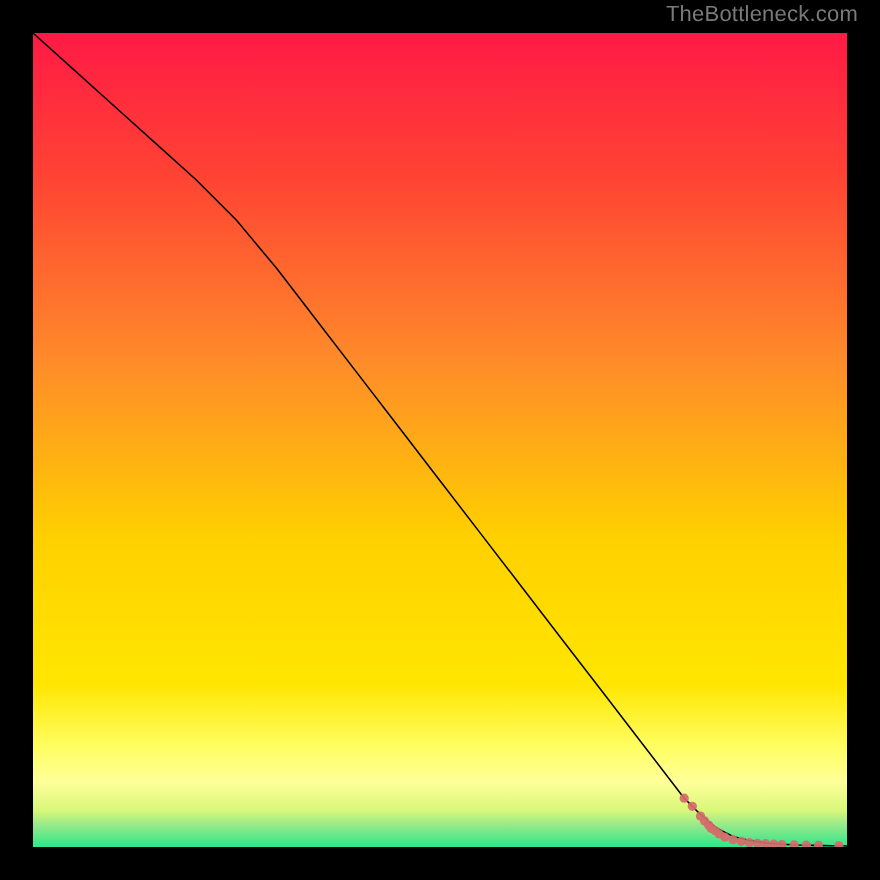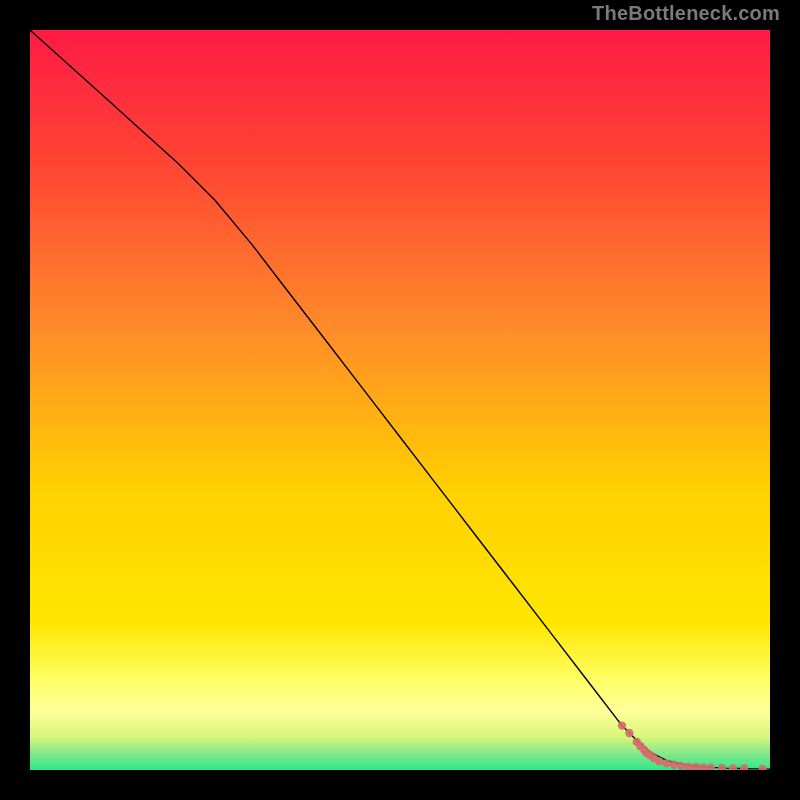--- a/index.html
+++ b/index.html
@@ -10,21 +10,21 @@
     background: #000;
     font-family: Arial, Helvetica, sans-serif;
     overflow: hidden;
   }
   .credit {
     position: absolute;
     top: 2px;
     right: 20px;
     color: #7a7a7a;
     font-size: 20px;
-    font-weight: 700;
+    font-weight: 400;
     letter-spacing: 0.2px;
   }
   .plot-wrap {
     position: absolute;
     left: 30px;
     top: 30px;
     width: 740px;
     height: 740px;
   }
   svg { display: block; }

